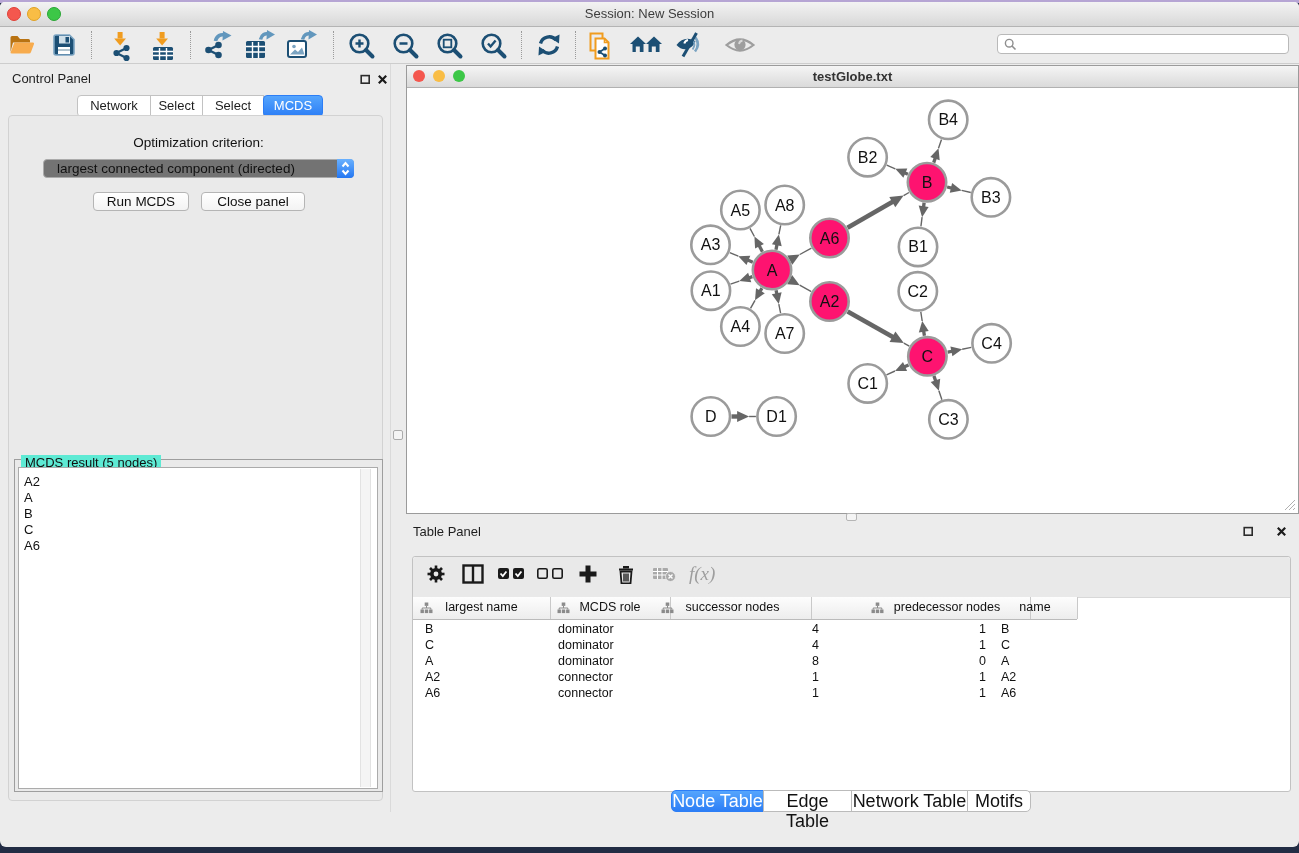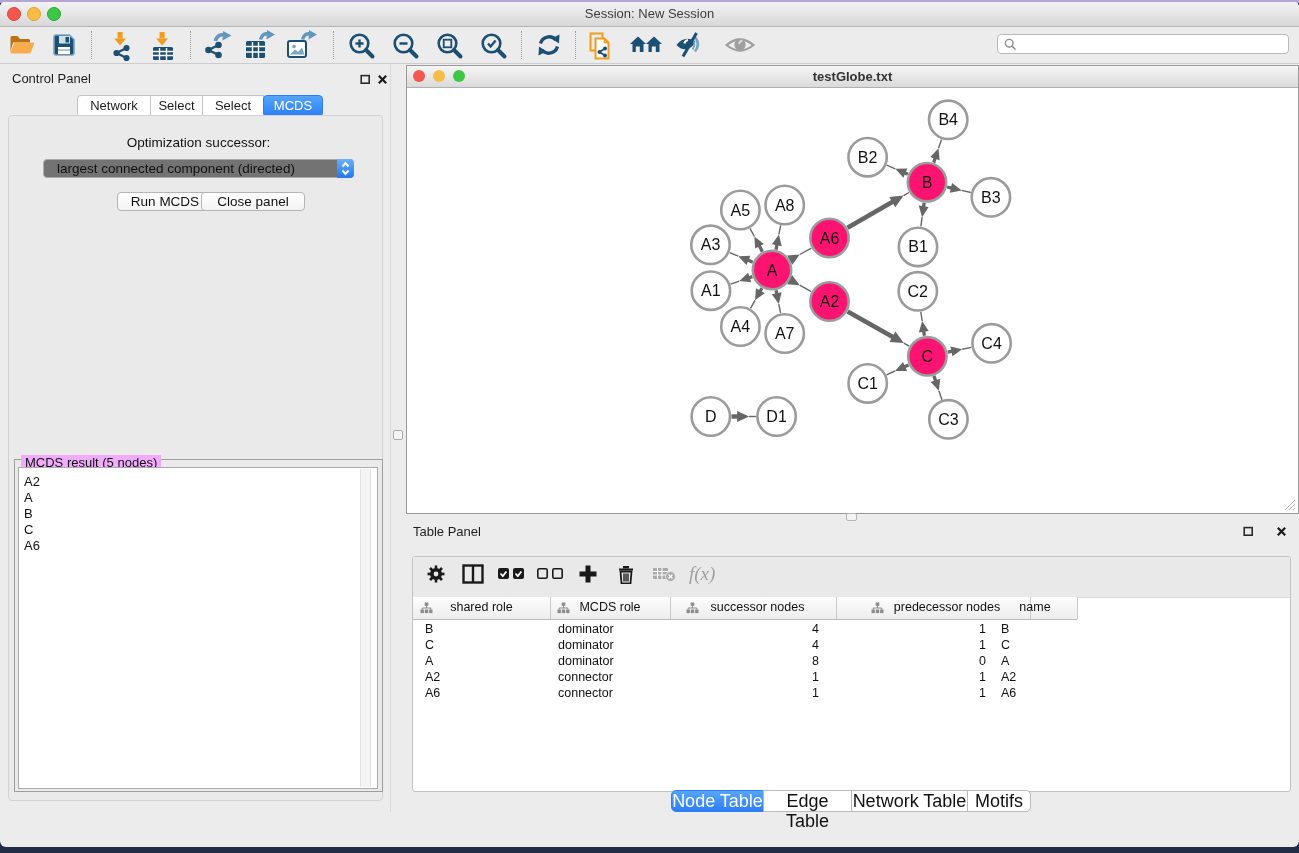--- a/index.html
+++ b/index.html
@@ -22,21 +22,21 @@
 .tab{top:93px;height:20px;background:#fff;border:1px solid #c2c2c2;font-size:13px;color:#1d1d1d;text-align:center;line-height:20px;}
 #tab-mcds{background:linear-gradient(#55a5fd,#2c7ef6);color:#fff;border:1px solid #2c7ef6;border-radius:4px;}
 #cp-box{left:8px;top:113px;width:373px;height:684px;background:#eaeaea;border:1px solid #d2d2d2;border-radius:4px;}
 #opt-label{left:43px;top:133px;width:311px;text-align:center;font-size:13.5px;color:#111;}
 #cp-select{left:43px;top:157px;width:309px;height:17px;background:#737373;border:1px solid #ababab;border-radius:4px;}
 #cp-select .txt{position:absolute;left:13px;top:0;font-size:13.5px;line-height:18px;color:#111;white-space:nowrap;}
 #cp-select .step{position:absolute;right:-1px;top:-1px;width:17px;height:19px;border-radius:0 4px 4px 0;background:linear-gradient(#6ab1fe,#2477f2);}
 .btn{top:190px;height:17px;background:linear-gradient(#ffffff,#f3f3f3);border:1px solid #b5b5b5;border-radius:4px;
   font-size:13.5px;color:#111;text-align:center;line-height:18px;}
 #grp{left:14px;top:457px;width:367px;height:331px;border:1px solid #9e9e9e;}
-#grp-label{left:21px;top:453px;background:#f0abfc;padding:0 4px;font-size:13px;color:#111;}
+#grp-label{left:21px;top:453px;background:#5eead4;padding:0 4px;font-size:13px;color:#111;}
 #grp-list{left:18px;top:465px;width:358px;height:320px;background:#fff;border:1px solid #ababab;font-size:13px;color:#111;}
 #grp-list .it{position:absolute;left:5px;line-height:16px;}
 #grp-sb{position:absolute;right:6px;top:1px;width:9px;height:318px;background:#f4f4f4;border-left:1px solid #e2e2e2;border-right:1px solid #e2e2e2;}
 #cp-edge{left:390px;top:62px;width:1px;height:748px;background:#dadada;}
 #vhandle{left:393px;top:428px;width:8px;height:8px;background:#f4f4f4;border:1px solid #ababab;border-radius:2px;}
 
 #netwin{left:406px;top:63px;width:891px;height:447px;background:#fff;border:1px solid #9b9b9b;}
 #nettitle{left:0;top:0;width:891px;height:21px;background:linear-gradient(#f5f5f5,#dadada);border-bottom:1px solid #b1b1b1;}
 #nettitle .t1{left:6px;background:#f4574e;}
 #nettitle .t2{left:26px;background:#f9bd45;}
@@ -205,29 +205,29 @@
         <rect x="1.2" y="1.6" width="8" height="7.6" fill="none" stroke="#2b2b2b" stroke-width="1.6"></rect>
       </svg>
       <svg class="abs" style="left:377px;top:72px" width="11" height="11" viewBox="0 0 11 11">
         <path d="M1.8 1.8 L9.2 9.2 M9.2 1.8 L1.8 9.2" stroke="#1b1b1b" stroke-width="2.2"></path>
       </svg>
 <div class="abs tab" style="left:77px;width:72px;border-radius:4px 0 0 4px;">Network</div>
 <div class="abs tab" style="left:150px;width:51px;">Select</div>
 <div class="abs tab" style="left:202px;width:60px;">Select</div>
 <div class="abs tab" id="tab-mcds" style="left:263px;width:58px;">MCDS</div>
 <div class="abs" id="cp-box"></div>
-<div class="abs" id="opt-label">Optimization successor:</div>
+<div class="abs" id="opt-label">Optimization criterion:</div>
 <div class="abs" id="cp-select">
         <span class="txt">largest connected component (directed)</span>
   <span class="step"><svg width="17" height="19" viewBox="0 0 17 19">
     <path d="M5.5 7.5 L8.5 4 L11.5 7.5" fill="none" stroke="#fff" stroke-width="2"></path>
     <path d="M5.5 11.5 L8.5 15 L11.5 11.5" fill="none" stroke="#fff" stroke-width="2"></path>
           </svg></span>
 </div>
-<div class="abs btn" style="left:93px;width:94px;margin-left:24px;">Run MCDS</div>
+<div class="abs btn" style="left:93px;width:94px;">Run MCDS</div>
 <div class="abs btn" style="left:201px;width:102px;">Close panel</div>
 <div class="abs" id="grp"></div>
 <div class="abs" id="grp-label">MCDS result (5 nodes)</div>
 <div class="abs" id="grp-list">
   <div class="it" style="top:6px;">A2</div>
   <div class="it" style="top:22px;">A</div>
   <div class="it" style="top:38px;">B</div>
   <div class="it" style="top:54px;">C</div>
   <div class="it" style="top:70px;">A6</div>
   <div id="grp-sb"></div>
@@ -424,40 +424,40 @@
                   <rect x="4.8" y="7.5" width="3.4" height="3.6"></rect>
                   <rect x="9.1" y="7.5" width="3.4" height="3.6"></rect>
                 </g>
                 <g stroke="#8b8b8b" stroke-width="1">
                   <line x1="6.5" y1="4" x2="6.5" y2="6"></line>
                   <line x1="2.2" y1="6" x2="10.8" y2="6"></line>
                   <line x1="2.2" y1="6" x2="2.2" y2="7.5"></line>
                   <line x1="10.8" y1="6" x2="10.8" y2="7.5"></line>
                 </g>
               </svg></div>
-            <span>shared role</span>
+            <span>largest name</span>
           </div>
           <div class="hcell" style="left:137px;width:120px;">
             <div style="position:absolute;left:7px;top:5px;"><svg width="13" height="12" viewBox="0 0 13 12">
                 <g fill="#8b8b8b">
                   <rect x="4.7" y="0.5" width="3.6" height="3.4"></rect>
                   <rect x="0.5" y="7.5" width="3.4" height="3.6"></rect>
                   <rect x="4.8" y="7.5" width="3.4" height="3.6"></rect>
                   <rect x="9.1" y="7.5" width="3.4" height="3.6"></rect>
                 </g>
                 <g stroke="#8b8b8b" stroke-width="1">
                   <line x1="6.5" y1="4" x2="6.5" y2="6"></line>
                   <line x1="2.2" y1="6" x2="10.8" y2="6"></line>
                   <line x1="2.2" y1="6" x2="2.2" y2="7.5"></line>
                   <line x1="10.8" y1="6" x2="10.8" y2="7.5"></line>
                 </g>
               </svg></div>
             <span>MCDS role</span>
           </div>
-          <div class="hcell" style="left:266px;width:157px;">
+          <div class="hcell" style="left:241px;width:157px;">
             <div style="position:absolute;left:7px;top:5px;"><svg width="13" height="12" viewBox="0 0 13 12">
                 <g fill="#8b8b8b">
                   <rect x="4.7" y="0.5" width="3.6" height="3.4"></rect>
                   <rect x="0.5" y="7.5" width="3.4" height="3.6"></rect>
                   <rect x="4.8" y="7.5" width="3.4" height="3.6"></rect>
                   <rect x="9.1" y="7.5" width="3.4" height="3.6"></rect>
                 </g>
                 <g stroke="#8b8b8b" stroke-width="1">
                   <line x1="6.5" y1="4" x2="6.5" y2="6"></line>
                   <line x1="2.2" y1="6" x2="10.8" y2="6"></line>

